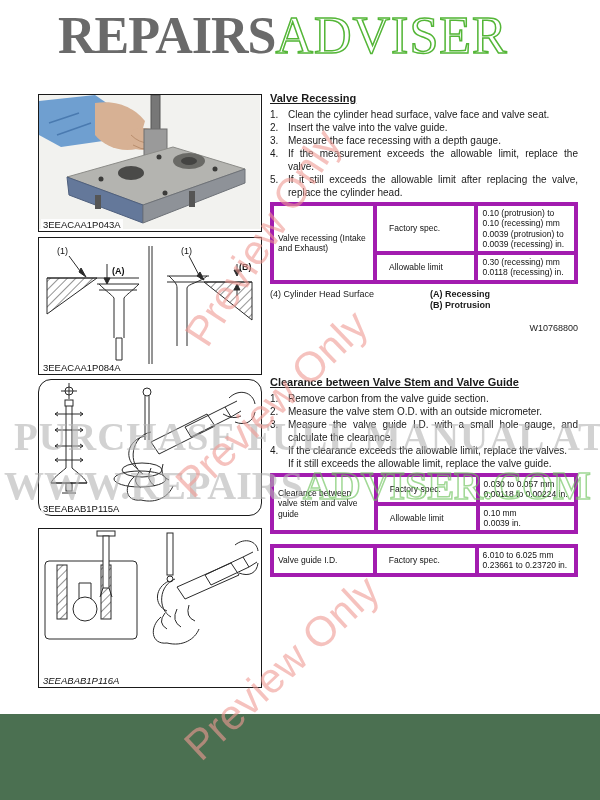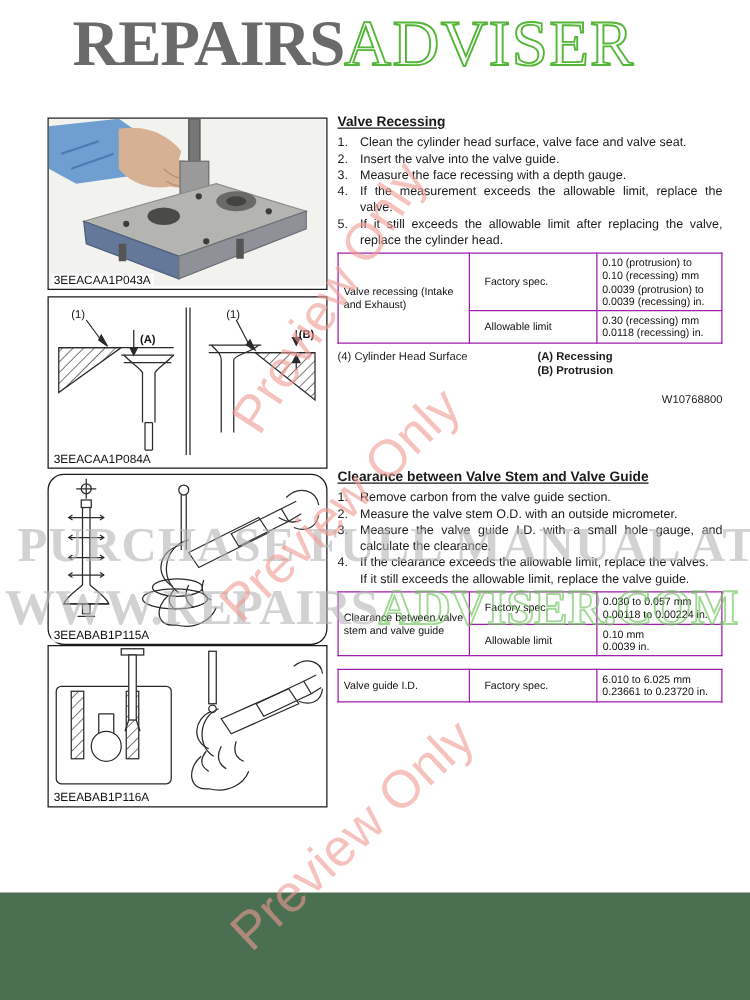--- a/index.html
+++ b/index.html
@@ -26,32 +26,32 @@
       font-family:"Liberation Sans",sans-serif;}
   .pv1{left:263px;top:238px;transform:translate(-50%,-50%) rotate(-57deg);}
   .pv2{left:272px;top:404px;transform:translate(-50%,-50%) rotate(-44deg);}
   .pv3{left:282px;top:668px;transform:translate(-50%,-50%) rotate(-43deg);}
   
   .fig{position:absolute;left:38px;width:224px;border:1.5px solid #1a1a1a;background:#fff;box-sizing:border-box;}
   .fig svg{display:block;}
   .fig1{top:94px;height:138px;}
   .fig2{top:237px;height:138px;}
   .fig3{top:379px;height:137px;border-radius:13px;}
-  .fig4{top:516px;height:130px;}
+  .fig4{top:528px;height:160px;font-style:italic;}
   .cap{position:absolute;left:2px;bottom:1px;font-size:9.5px;color:#111;background:rgba(255,255,255,.85);padding:0 2px;line-height:11px;}
   
   .sec{position:absolute;left:270px;width:308px;}
   .sec1{top:92px;}
   .sec2{top:376px;}
   .sec-title{font-size:11px;font-weight:bold;text-decoration:underline;margin:0 0 4px 0;}
   .step{display:flex;line-height:13px;font-size:10px;}
   .step-num{width:18px;flex:0 0 18px;}
   .step-txt{flex:1;text-align:justify;white-space:pre-line;}
   table{border-collapse:collapse;margin-top:3px;}
-  td{border:1px solid #a21caf;font-size:8.5px;line-height:10.3px;padding:2px 4px;vertical-align:middle;color:#111;}
+  td{border:4px solid #a21caf;font-size:8.5px;line-height:10.3px;padding:2px 4px;vertical-align:middle;color:#111;}
   .c1{width:99px;}
   .c2{width:88px;padding-left:12px;}
   .c3{width:94px;}
   .pre{white-space:pre-line;}
   .foot{display:flex;margin-top:5px;font-size:9px;line-height:11px;}
   .foot-left{width:160px;flex:0 0 160px;}
   .foot-right{font-weight:bold;}
   .ref{margin-top:12px;text-align:right;font-size:9px;color:#222;}
   .ref2{margin-top:3px;}
   .gap{height:7px;}

